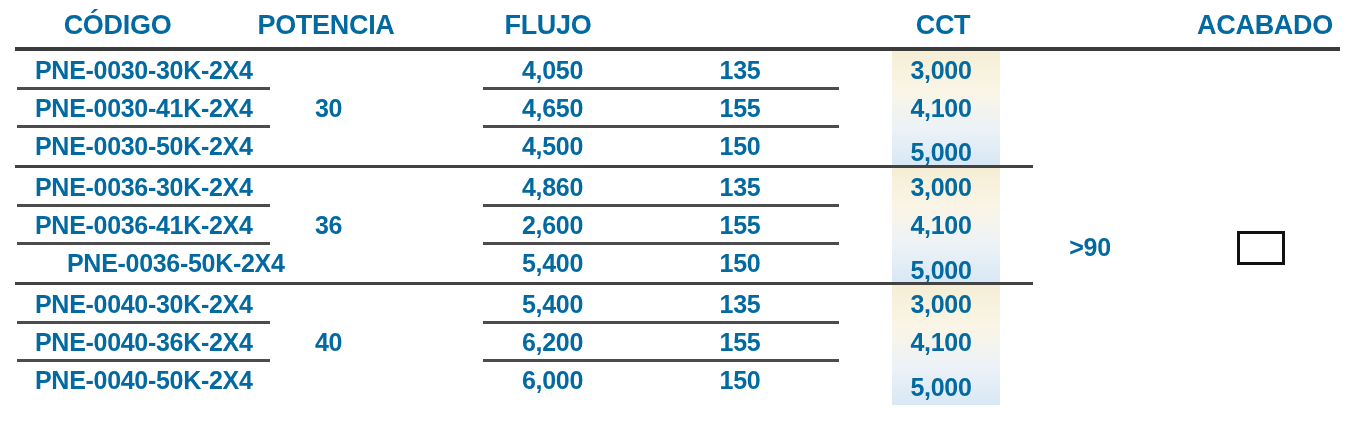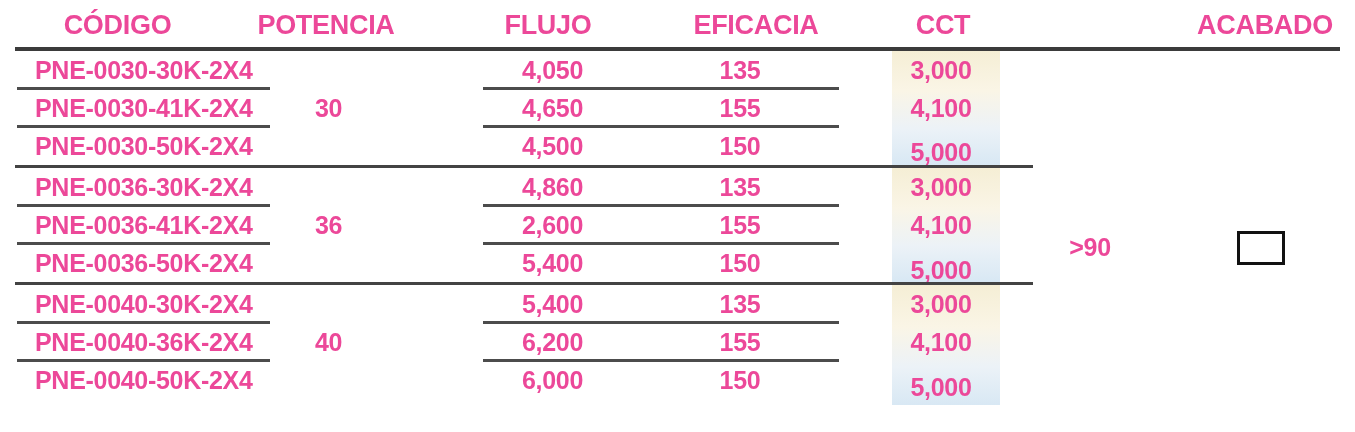--- a/index.html
+++ b/index.html
@@ -2,21 +2,21 @@
 <html><head>
 <meta charset="utf-8">
 <style>
   html,body{margin:0;padding:0;background:#ffffff;}
   #stage{
     position:relative;
     width:1355px;height:432px;
     background:#ffffff;
     font-family:"Liberation Sans", sans-serif;
     font-weight:700;
-    color:#ec4899;
+    color:#0369a1;
     letter-spacing:-0.3px;
     overflow:hidden;
     border-radius:13px;
   }
   .cell{position:absolute;height:28px;line-height:38px;font-size:25px;text-align:center;white-space:nowrap;}
   .hdr{position:absolute;top:0;height:47px;line-height:50px;font-size:27px;text-align:center;white-space:nowrap;}
 
   
   .h-codigo{left:15px;width:205px;}
   .h-potencia{left:246px;width:160px;}
@@ -59,21 +59,20 @@
 
 <div id="stage">
 
   <div class="cct-band" style="top:51px;height:114px;"></div>
   <div class="cct-band" style="top:168px;height:114px;"></div>
   <div class="cct-band" style="top:285px;height:120px;"></div>
 
   <div class="hdr h-codigo">CÓDIGO</div>
   <div class="hdr h-potencia">POTENCIA</div>
   <div class="hdr h-flujo">FLUJO</div>
-  <div class="hdr h-eficacia">EFICACIA</div>
   <div class="hdr h-cct">CCT</div>
   <div class="hdr h-acabado">ACABADO</div>
 
   <div class="rule rule-header"></div>
 
   <div class="cell c-codigo" style="top:51px;">PNE-0030-30K-2X4</div>
   <div class="cell c-flujo" style="top:51px;">4,050</div>
   <div class="cell c-eficacia" style="top:51px;">135</div>
   <div class="cell c-cct" style="top:51px;">3,000</div>
   <div class="rule seg-code" style="top:87px;"></div>
@@ -101,21 +100,21 @@
   <div class="rule seg-vals" style="top:204px;"></div>
 
   <div class="cell c-codigo" style="top:206px;">PNE-0036-41K-2X4</div>
   <div class="cell c-potencia" style="top:206px;">36</div>
   <div class="cell c-flujo" style="top:206px;">2,600</div>
   <div class="cell c-eficacia" style="top:206px;">155</div>
   <div class="cell c-cct" style="top:206px;">4,100</div>
   <div class="rule seg-code" style="top:242px;"></div>
   <div class="rule seg-vals" style="top:242px;"></div>
 
-  <div class="cell c-codigo" style="top:244px;">PNE-0036-50K-2X4</div>
+  <div class="cell c-codigo" style="top:244px;margin-left:32px;">PNE-0036-50K-2X4</div>
   <div class="cell c-flujo" style="top:244px;">5,400</div>
   <div class="cell c-eficacia" style="top:244px;">150</div>
   <div class="cell c-cct" style="top:251px;">5,000</div>
   <div class="rule rule-group" style="top:282px;"></div>
 
   <div class="cell c-codigo" style="top:285px;">PNE-0040-30K-2X4</div>
   <div class="cell c-flujo" style="top:285px;">5,400</div>
   <div class="cell c-eficacia" style="top:285px;">135</div>
   <div class="cell c-cct" style="top:285px;">3,000</div>
   <div class="rule seg-code" style="top:321px;"></div>

